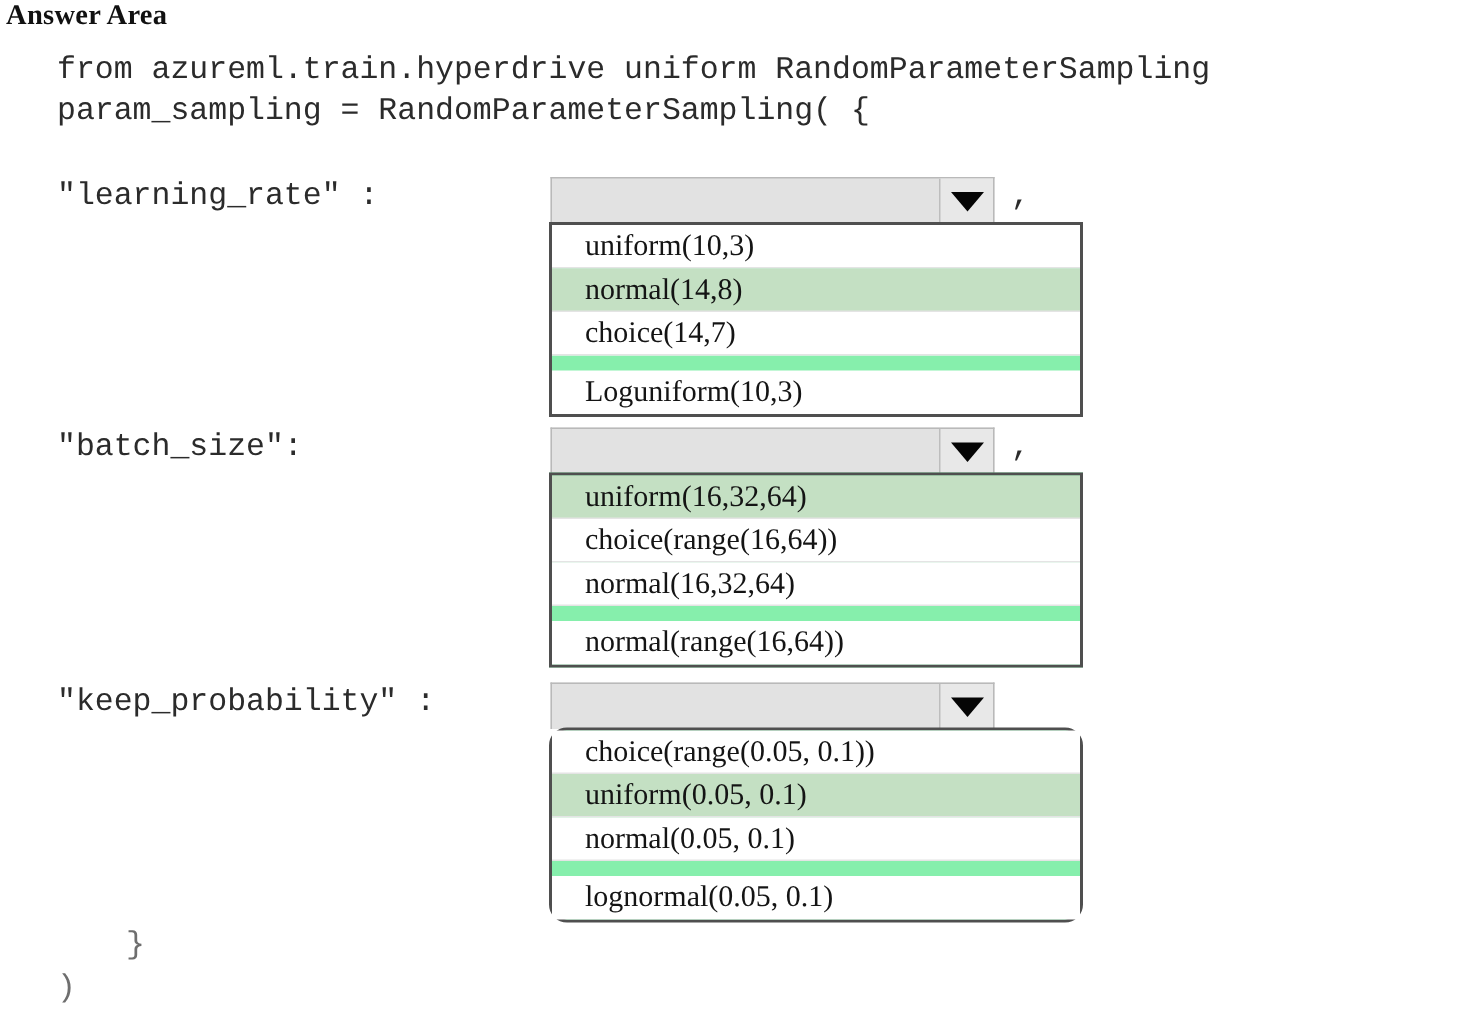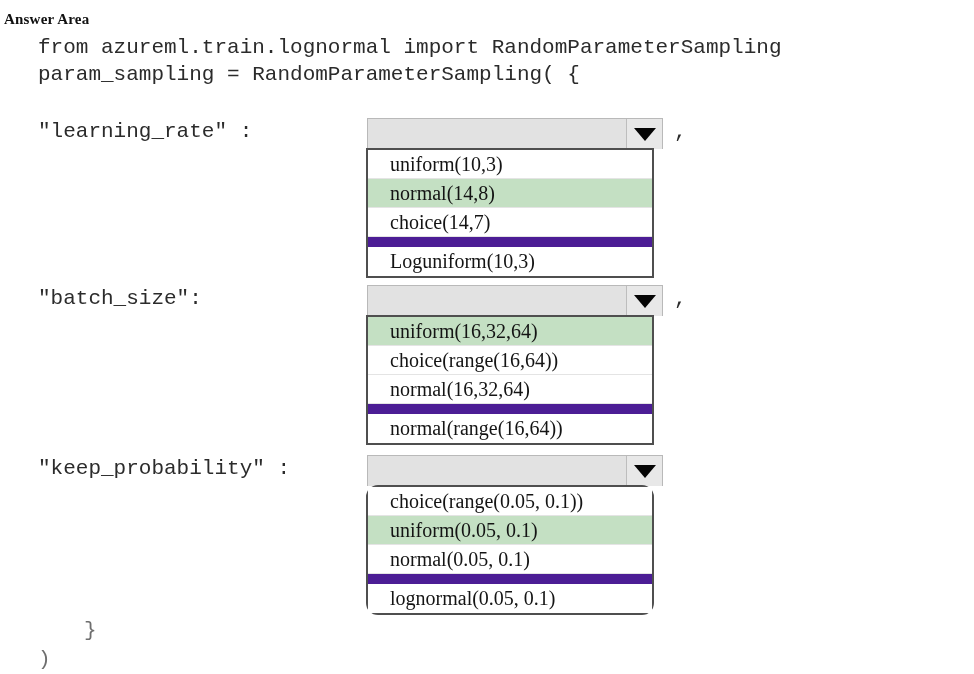--- a/index.html
+++ b/index.html
@@ -13,24 +13,24 @@
     position: relative;
     overflow: hidden;
     font-family: "Liberation Serif", serif;
     color: #1a1a1a;
   }
 
   
   .answer-area-title {
     position: absolute;
     left: 4px;
-    top: 11px;
+    top: 0px;
     font-family: "Liberation Serif", serif;
     font-weight: bold;
-    font-size: 15px;
+    font-size: 19px;
     letter-spacing: 0.2px;
     color: #111111;
     white-space: pre;
   }
 
   
   .code-line {
     position: absolute;
     font-family: "Liberation Mono", monospace;
     font-size: 21px;
@@ -97,22 +97,22 @@
     height: 0;
     border-left: 11px solid transparent;
     border-right: 11px solid transparent;
     border-top: 13px solid #050505;
   }
 
   
   .listbox {
     position: absolute;
     box-sizing: border-box;
-    width: 288px;
-    background: #4c1d95;
+    width: 356px;
+    background: #86efac;
     border: 2px solid #4f4f4f;
   }
   .list-item {
     box-sizing: border-box;
     height: 29px;
     line-height: 28px;
     padding-left: 22px;
     font-family: "Liberation Serif", serif;
     font-size: 20px;
     color: #141414;
@@ -123,21 +123,21 @@
   .list-item:last-child { border-bottom: none; margin-top: 10px; }
   .list-item.selected {
     background: #c4e0c3;
   }
 </style>
 </head>
 <body>
 
 <div class="answer-area-title">Answer Area</div>
 
-<div class="code-line code-line-1">from azureml.train.lognormal import RandomParameterSampling</div>
+<div class="code-line code-line-1">from azureml.train.hyperdrive uniform RandomParameterSampling</div>
 
 <div class="code-line code-line-2">param_sampling = RandomParameterSampling( {</div>
 
 <div class="param-label" style="left:38px; top:120px;">"learning_rate" :</div>
 
 <div class="combo" style="left:367px; top:118px;">
   <div class="combo-value"></div>
   <div class="combo-arrow-cell">
     <span class="arrow-glyph"></span>
   </div>

